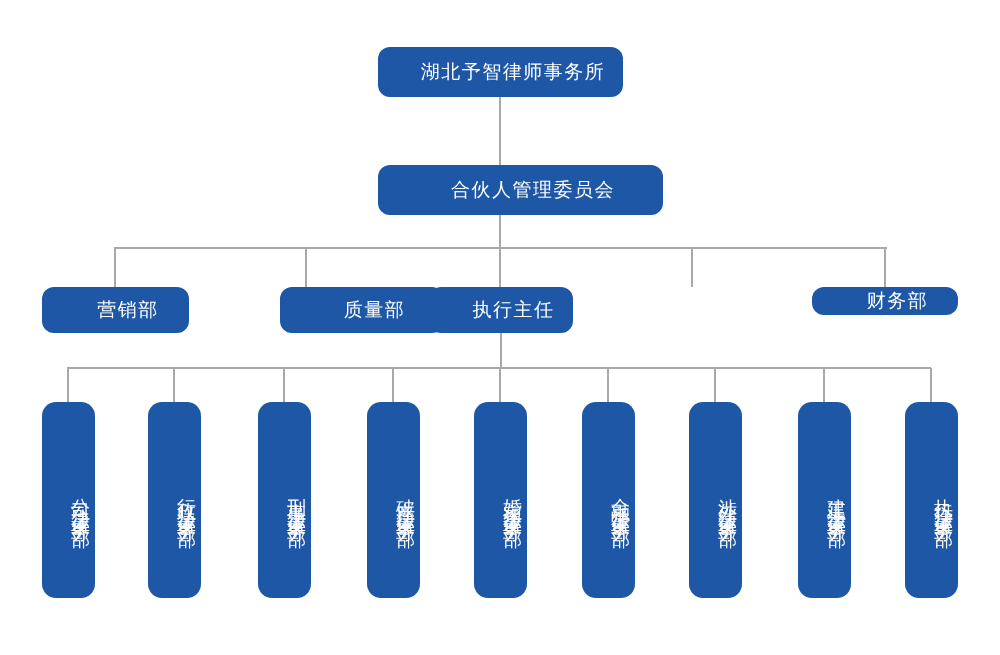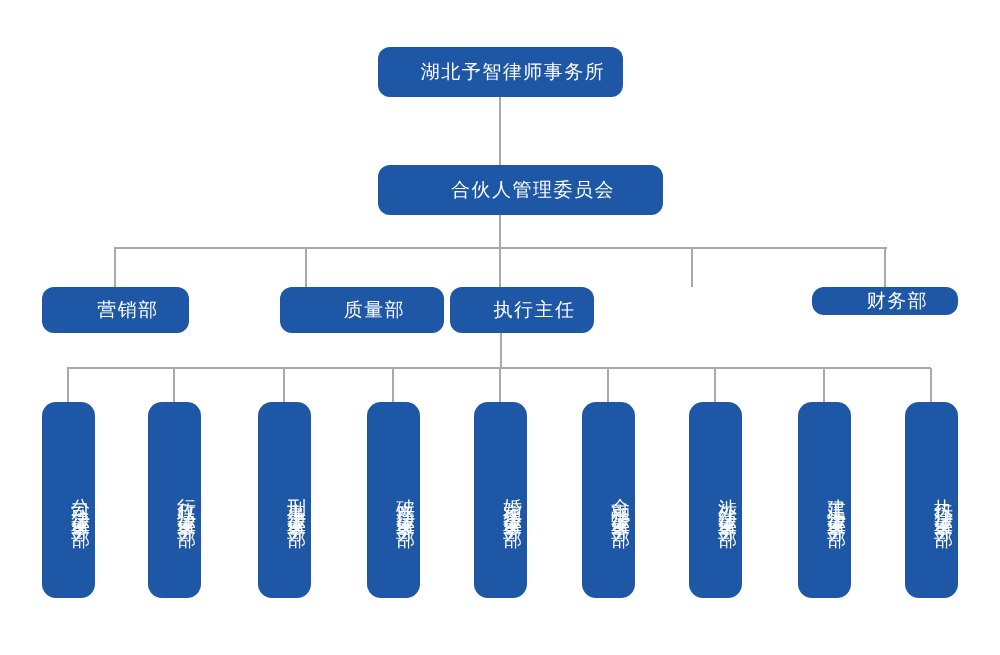--- a/index.html
+++ b/index.html
@@ -75,21 +75,21 @@
   <div class="node" style="left:378px; top:165px; width:285px; height:50px;">
     <span>合伙人管理委员会</span>
   </div>
 
   <div class="node" style="left:42px;  top:287px; width:147px; height:46px;">
     <span>营销部</span>
   </div>
   <div class="node" style="left:234px; top:287px; width:164px; height:46px;margin-left:46px;">
     <span>质量部</span>
   </div>
-  <div class="node" style="left:450px; top:287px; width:144px; height:46px;">
+  <div class="node" style="left:429px; top:287px; width:144px; height:46px;">
     <span>执行主任</span>
   </div>
   <div class="node" style="left:812px; top:287px; width:146px; height:28px;">
     <span>财务部</span>
   </div>
 
   <div class="node tall" style="left:42px;  top:402px; width:53px; height:196px;">
     <span class="vtext">公司法律事务部</span>
   </div>
   <div class="node tall" style="left:148px; top:402px; width:53px; height:196px;">

